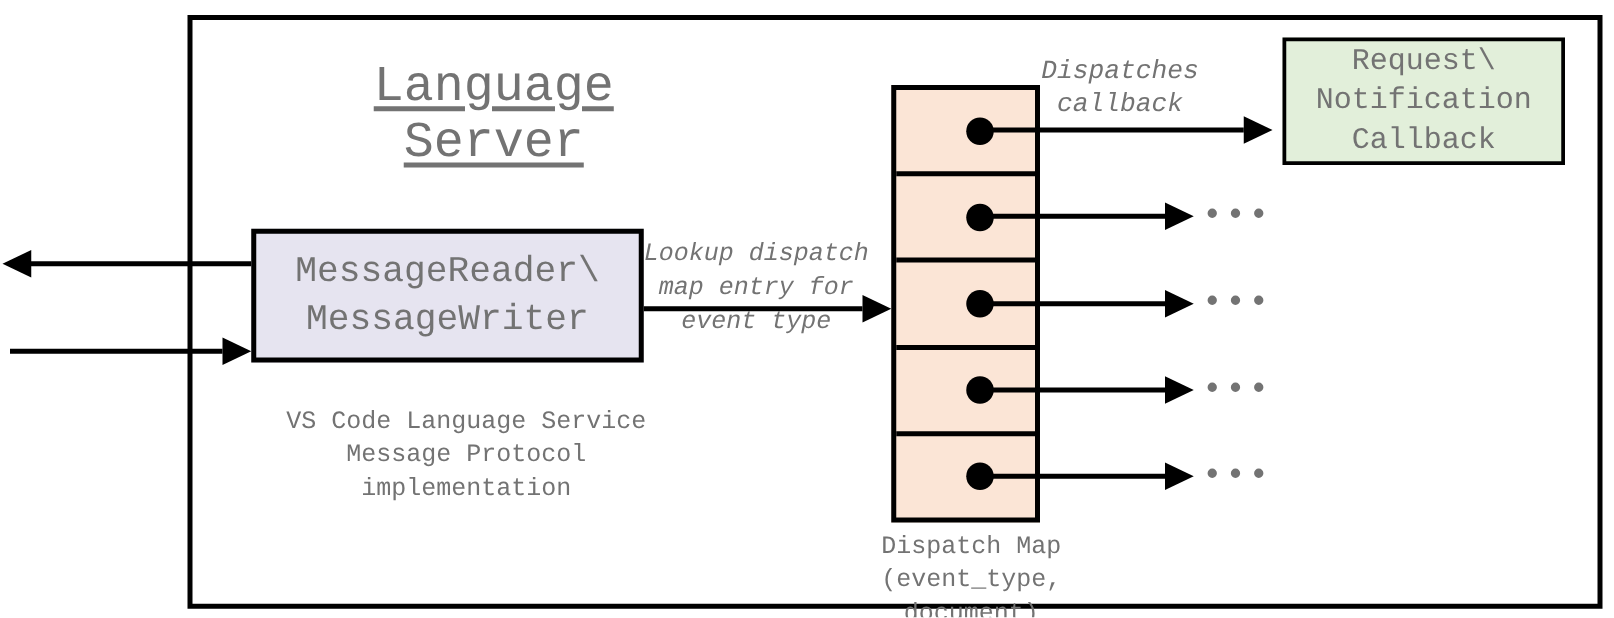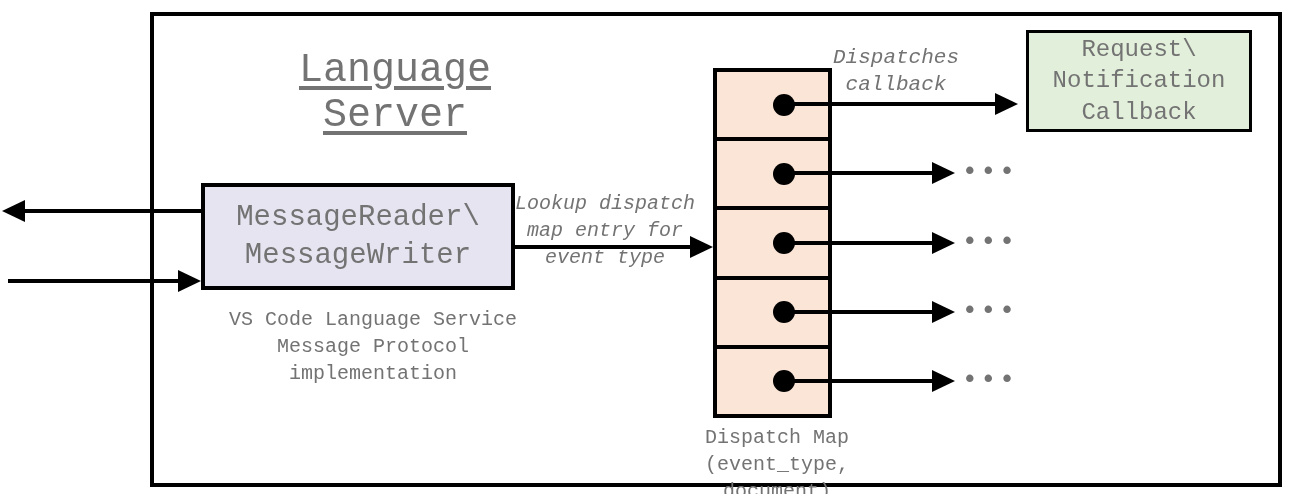--- a/index.html
+++ b/index.html
@@ -73,21 +73,21 @@
   <div class="hline" style="left:22px; top:209px; width:180px;"></div>
   <div class="head-l" style="left:2px; top:200px;"></div>
 
   <div class="hline" style="left:8px; top:279px; width:170px;"></div>
   <div class="head-r" style="left:178px; top:270px;"></div>
 
 
   <div class="box reader-box">MessageReader\
 MessageWriter</div>
 
-  <div class="lbl f20" style="left:193px; top:306px; width:360px;">VS Code Language Service
+  <div class="lbl f20" style="left:193px; top:324px; width:360px;">VS Code Language Service
 Message Protocol implementation</div>
 
   <div class="hline" style="left:515px; top:245px; width:175px;"></div>
   <div class="head-r" style="left:690px; top:236px;"></div>
 
   <div class="lbl italic f20" style="left:500px; top:158px; width:210px;margin-top:32px;">Lookup dispatch
 map entry for
 event type</div>
 
   <div class="map">

